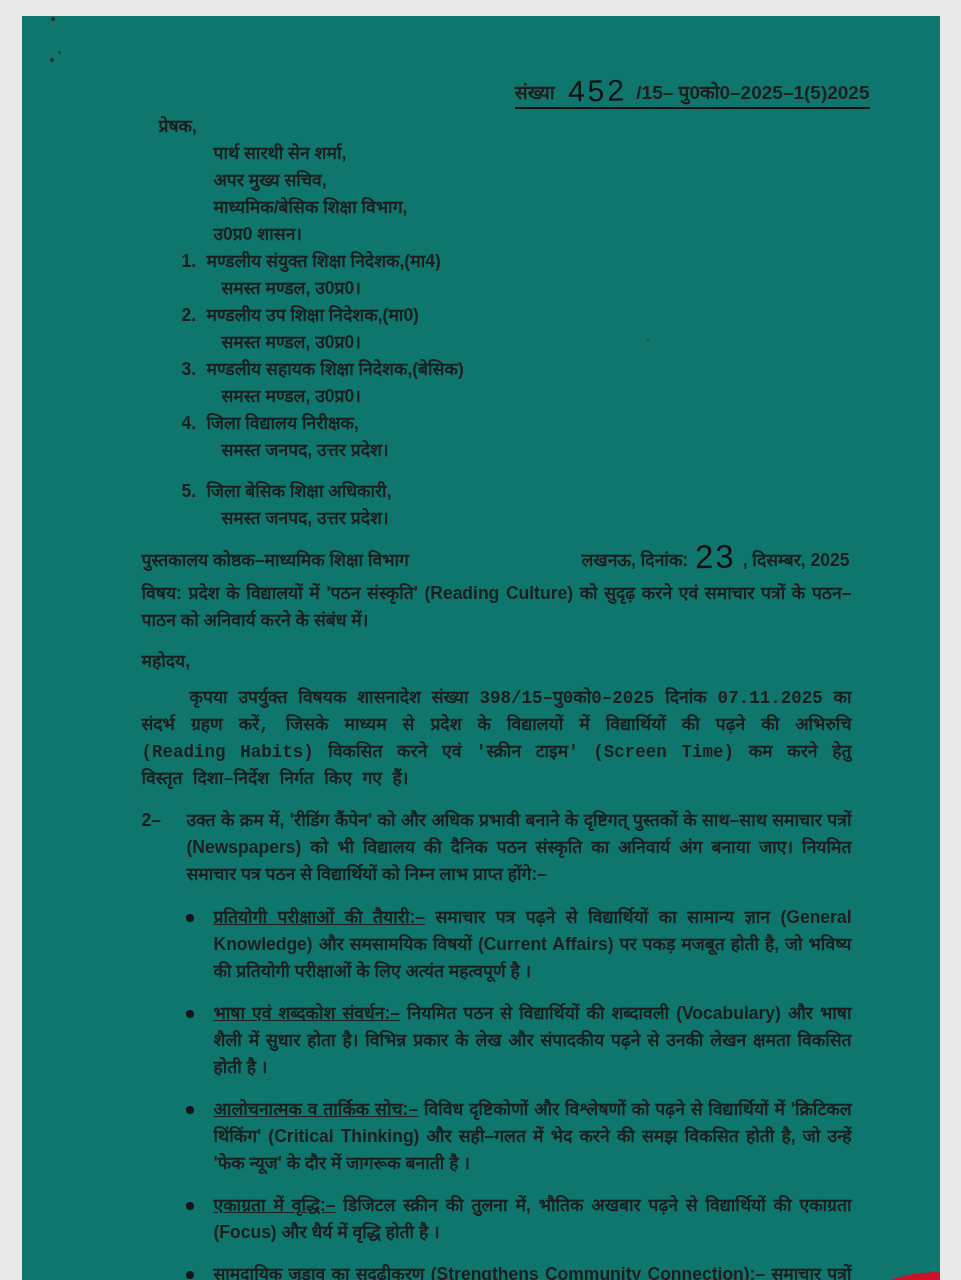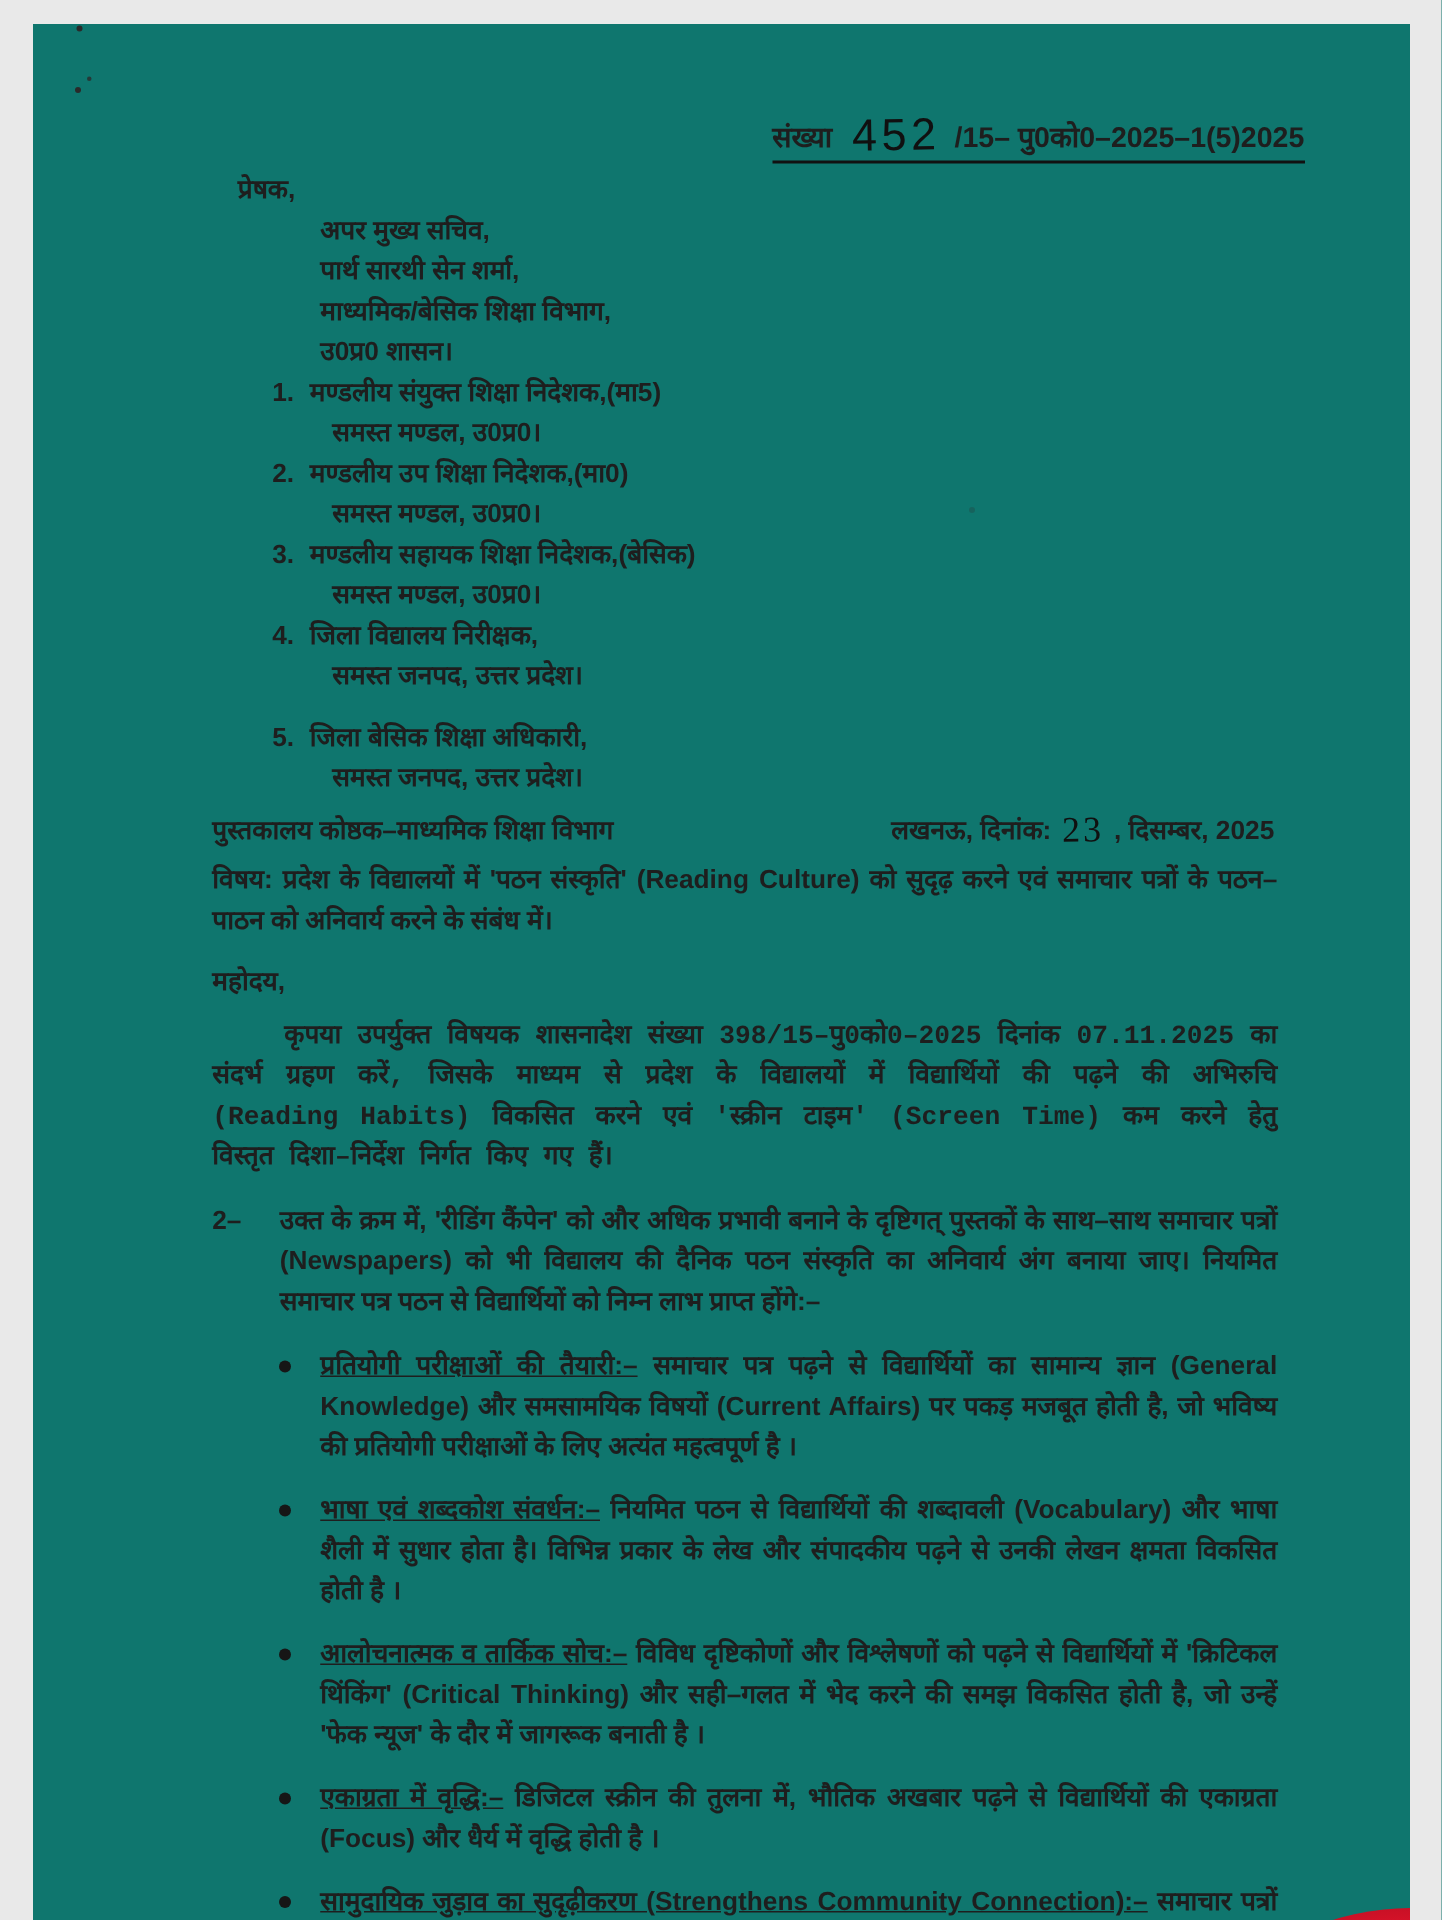--- a/index.html
+++ b/index.html
@@ -41,21 +41,21 @@
     font-size:30px;
     font-weight:normal;
     letter-spacing:3px;
     line-height:1;
     vertical-align:-2px;
     display:inline-block;
     transform:rotate(-1deg);
     padding:0 4px 0 8px;
     color:#101010;
   }
-  .handwritten.small{font-size:24px;letter-spacing:2px;padding:0 2px;font-family:Liberation Serif, serif;}
+  .handwritten.small{font-size:33px;letter-spacing:2px;padding:0 2px;}
 
   
   .hi{font-weight:600;}
   .line{line-height:27px;font-size:17.5px;}
 
   .sender-label{margin:4px 0 0 137px;}
   .sender-lines{margin-left:192px;}
 
   .to-label{margin:10px 0 0 137px;}
   .recipient{margin-left:160px;}
@@ -126,31 +126,31 @@
   <div class="number-line">
     <span class="underlined">
       <span>संख्या</span>
       <span class="handwritten">452</span>
       <span>/15– पु0को0–2025–1(5)2025</span>
     </span>
   </div>
 
   <div class="sender-label line hi">प्रेषक,</div>
   <div class="sender-lines">
+    <div class="line hi">पार्थ सारथी सेन शर्मा,</div>
     <div class="line hi">अपर मुख्य सचिव,</div>
-    <div class="line hi">पार्थ सारथी सेन शर्मा,</div>
     <div class="line hi">माध्यमिक/बेसिक शिक्षा विभाग,</div>
     <div class="line hi">उ0प्र0 शासन।</div>
   </div>
 
 
   <div class="recipient">
     <div class="l1 line hi">
       <span class="num">1.</span>
-      <span>मण्डलीय संयुक्त शिक्षा निदेशक,(मा5)</span>
+      <span>मण्डलीय संयुक्त शिक्षा निदेशक,(मा4)</span>
     </div>
     <div class="l2 line hi">समस्त मण्डल, उ0प्र0।</div>
   </div>
   <div class="recipient">
     <div class="l1 line hi">
       <span class="num">2.</span>
       <span>मण्डलीय उप शिक्षा निदेशक,(मा0)</span>
     </div>
     <div class="l2 line hi">समस्त मण्डल, उ0प्र0।</div>
   </div>

